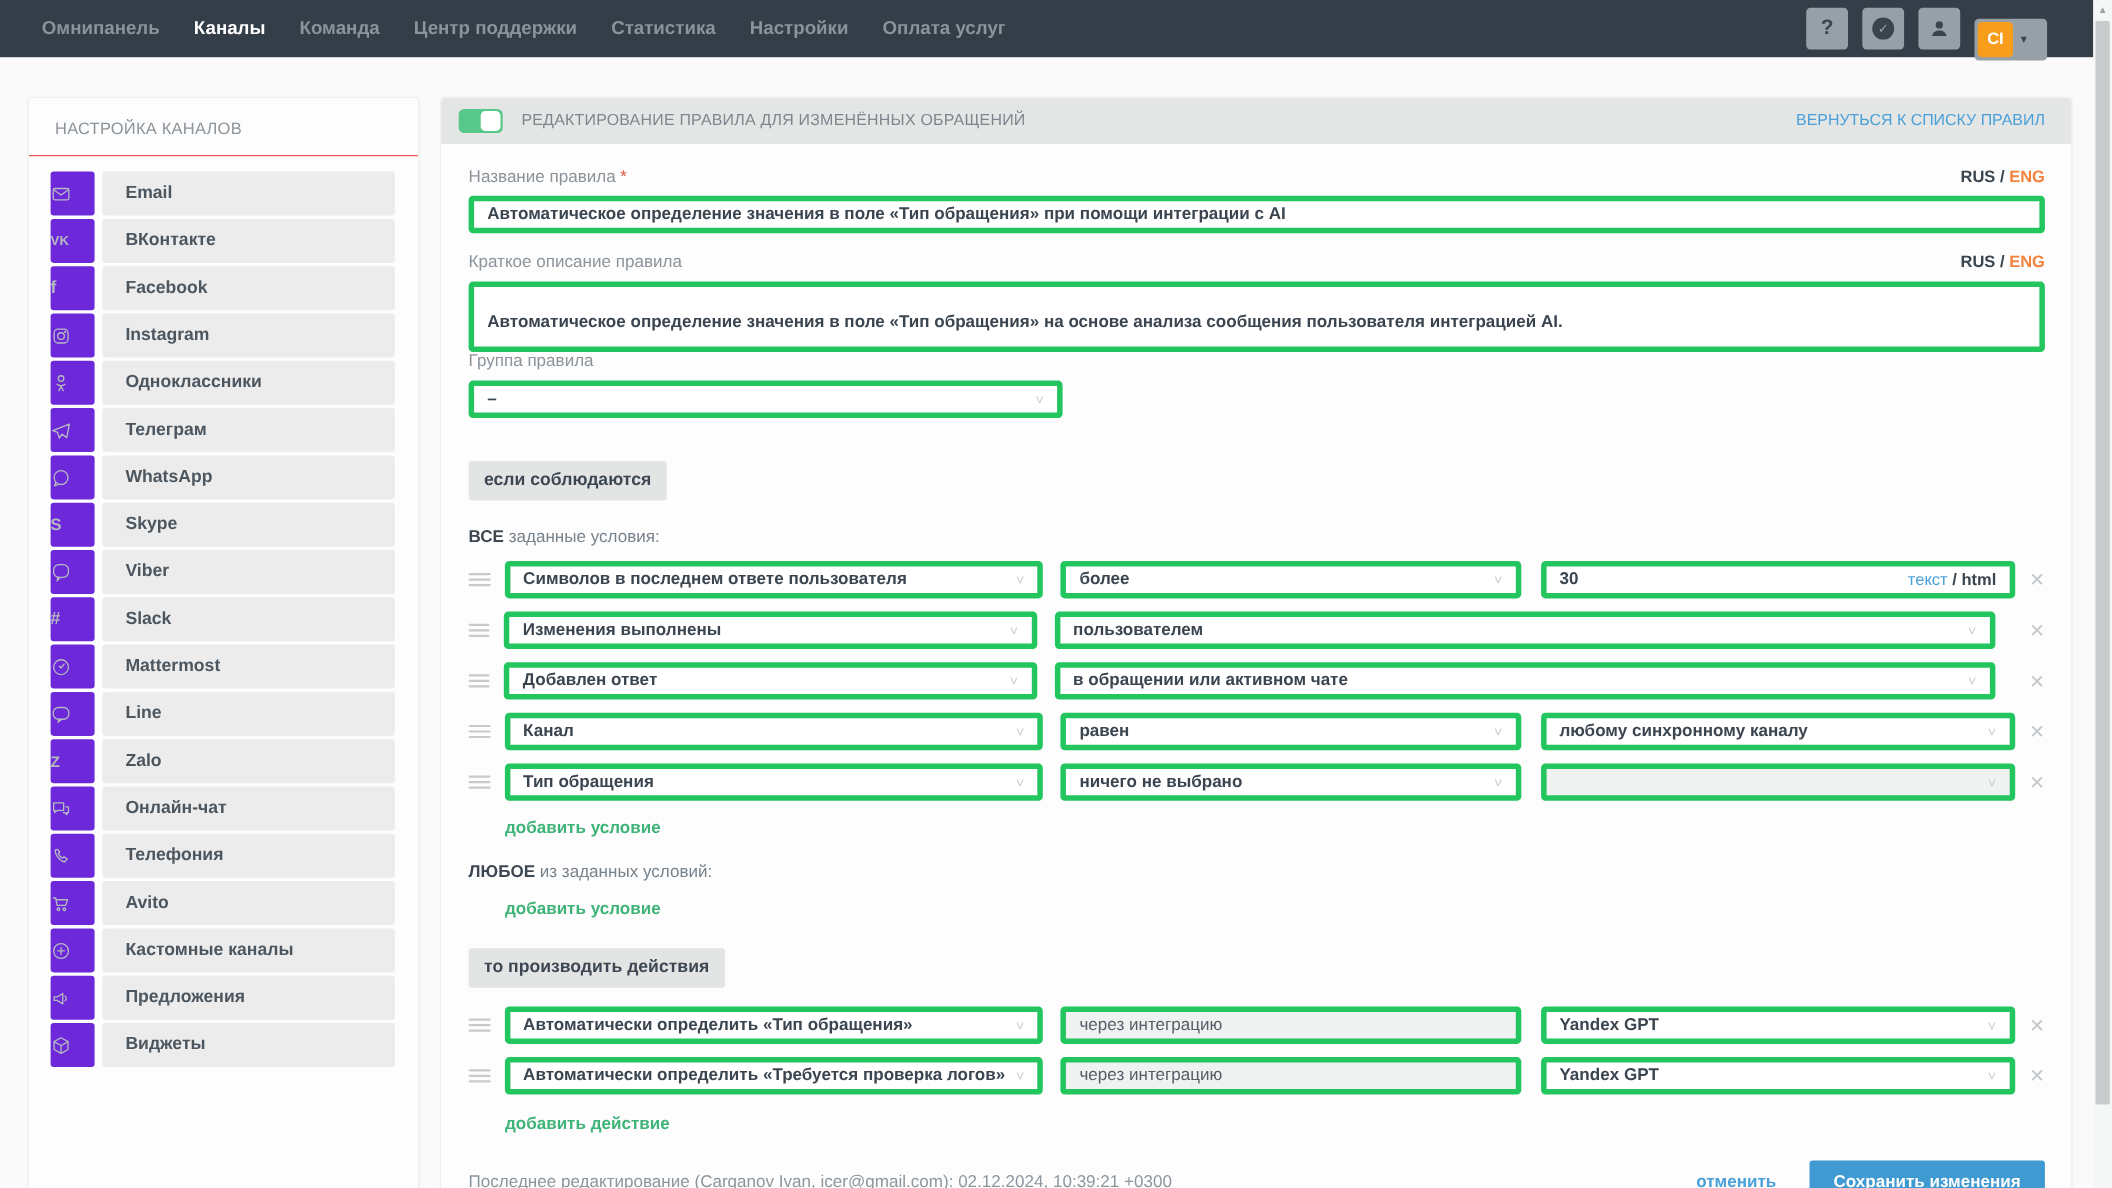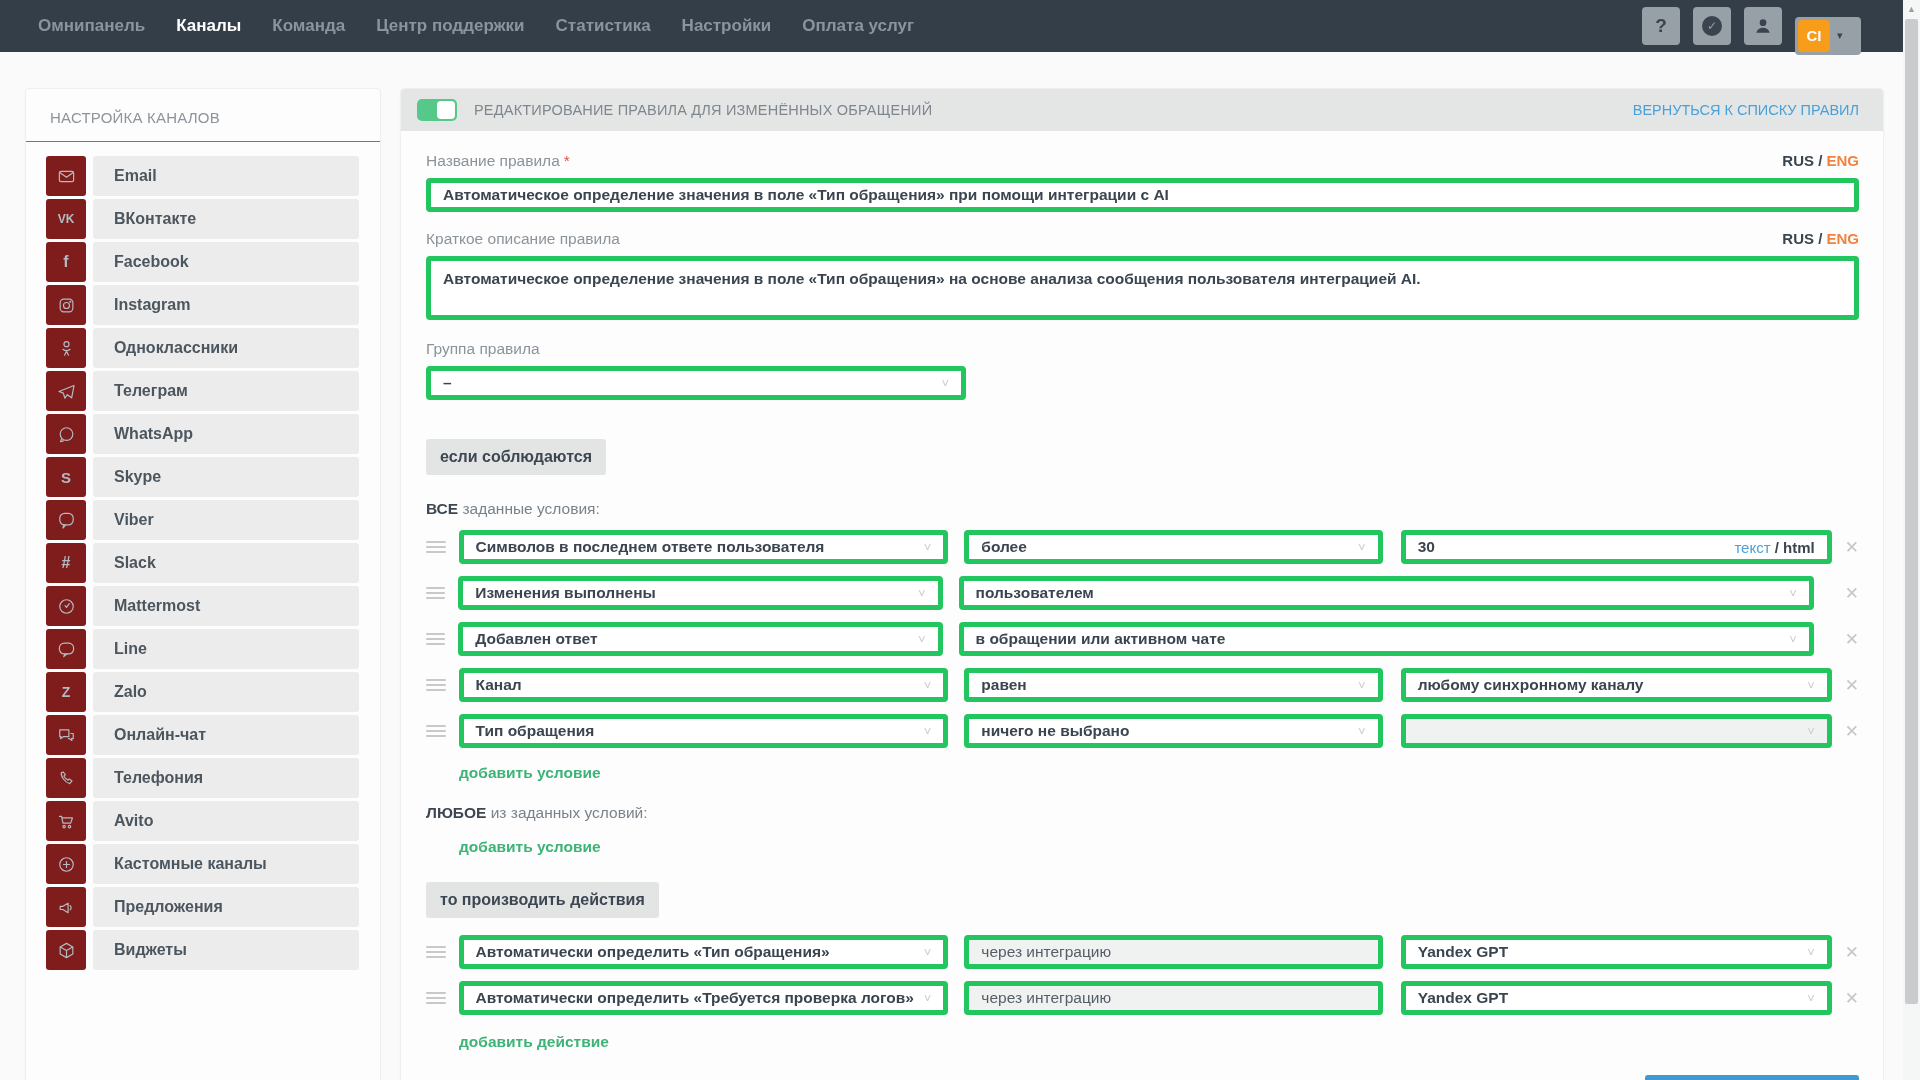--- a/index.html
+++ b/index.html
@@ -27,22 +27,22 @@
   .scrollbar { position:absolute; right:0; top:0; width:17px; height:1080px; background:#f5f6f6; z-index:10; }
   .scroll-up { height:18px; display:flex; align-items:center; justify-content:center; color:#9aa0a5; font-size:9px; }
   .scroll-thumb { position:absolute; top:19px; left:2px; width:13px; height:985px; background:#c9cbcc; border-radius:2px; }
 
   
   .sidebar { position:absolute; left:25px; top:88px; width:356px; height:1010px; background:#fdfdfd;
     border:1px solid #efefef; border-radius:4px; overflow:hidden; box-shadow:0 1px 2px rgba(0,0,0,.04); }
   .sidebar-title { padding:20px 24px 15px; color:#8c949c; font-size:15px; letter-spacing:.2px; border-bottom:1px solid #ef4444; }
   .chan-list { padding:14px 21px 0 20px; }
   .chan-item { display:flex; margin-bottom:3px; height:40px; cursor:pointer; }
-  .chan-icon { width:40px; height:40px; background:#7f1d1d; border-radius:3px; display:flex;
-    align-items:center; justify-content:center; margin-right:7px; flex:none; }
+  .chan-icon { width:40px; height:40px; background:#6d28d9; border-radius:3px; display:flex;
+    align-items:center; justify-content:flex-start; margin-right:7px; flex:none; }
   .chan-icon svg { width:19px; height:19px; fill:none; stroke:#b4bac0; stroke-width:1.5;
     stroke-linecap:round; stroke-linejoin:round; }
   .tg { color:#b4bac0; font-weight:700; font-style:normal; font-size:12px; }
   .chan-label { flex:1; background:#ececec; border-radius:3px; display:flex; align-items:center;
     padding-left:21px; font-weight:700; color:#4c565f; font-size:16px; }
 
   
   .main { position:absolute; left:400px; top:88px; width:1484px; height:1010px; background:#fdfdfd;
     border:1px solid #efefef; border-radius:4px; box-shadow:0 1px 2px rgba(0,0,0,.04); }
   .main-header { height:42px; background:#e4e6e5; border-radius:4px 4px 0 0; display:flex;
@@ -54,21 +54,21 @@
 
   .main-body { padding:21px 24px 0 25px; }
   .label-row { display:flex; align-items:baseline; margin-bottom:8px; }
   .field-label { color:#8b939b; font-size:15.5px; }
   .req { color:#e0523f; margin-left:4px; font-size:15.5px; }
   .lang { margin-left:auto; font-size:15px; font-weight:700; color:#3a4550; }
   .lang .eng { color:#f2823d; }
   .box { border:5px solid #22c55e; border-radius:4px; background:#fff; display:flex; align-items:center;
     padding:0 12px; font-weight:700; color:#3b4550; font-size:15.5px; }
   .name-input { height:34px; width:100%; }
-  .textarea { height:64px; width:100%; align-items:flex-start; padding-top:9px; margin-bottom:20px; }
+  .textarea { height:64px; width:100%; align-items:center; padding-top:9px; }
   .mt18 { margin-top:18px; }
   .group-select { height:34px; width:540px; cursor:pointer; }
   .chev { margin-left:auto; color:#c9cdd1; font-size:13px; font-weight:400; }
   .badge { display:inline-block; background:#e3e4e4; border-radius:3px; padding:9px 14px;
     font-weight:700; color:#3d4752; font-size:16px; margin-top:39px; }
   .cond-head { margin-top:25px; margin-bottom:12px; font-size:15.5px; color:#78828b; }
   .cond-head b { color:#3d4752; }
   .crow { display:flex; align-items:center; margin-bottom:12px; }
   .handle { width:20px; margin-right:13px; cursor:grab; }
   .handle i { display:block; height:2px; background:#c9c9c9; margin:3px 0; border-radius:1px; }

